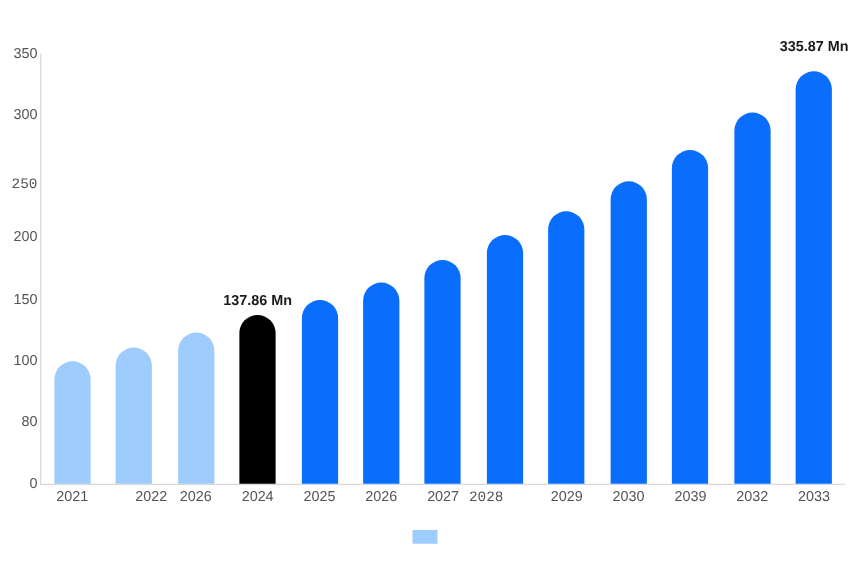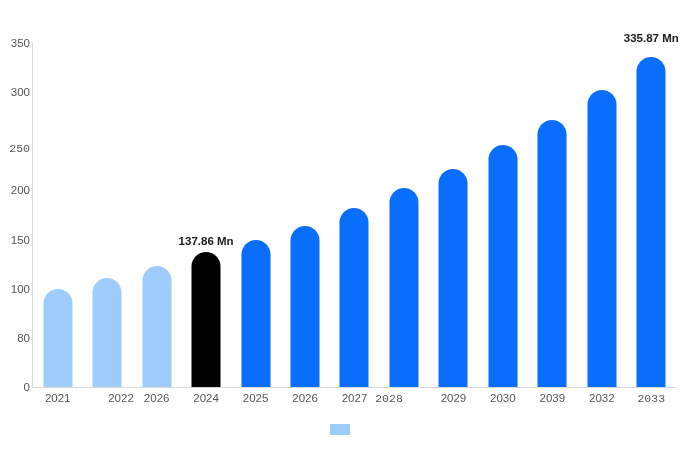--- a/index.html
+++ b/index.html
@@ -202,15 +202,15 @@
     <div class="x-tick-label" style="left: 206.115px;">2024</div>
     <div class="value-annotation" style="left: 206.115px; top: 246.503px;">137.86 Mn</div>
     <div class="x-tick-label" style="left: 255.577px;">2025</div>
     <div class="x-tick-label" style="left: 305.038px;">2026</div>
     <div class="x-tick-label" style="left: 354.5px;">2027</div>
     <div class="x-tick-label" style="left: 389px; font-family: Liberation Mono, monospace;">2028</div>
     <div class="x-tick-label" style="left: 453.423px;">2029</div>
     <div class="x-tick-label" style="left: 502.885px;">2030</div>
     <div class="x-tick-label" style="left: 552.346px;">2039</div>
     <div class="x-tick-label" style="left: 601.808px;">2032</div>
-    <div class="x-tick-label" style="left: 651.269px; font-family: Liberation Mono, monospace;">2033</div>
+    <div class="x-tick-label" style="left: 651.269px;">2033</div>
     <div class="value-annotation" style="left: 651.269px; top: 44px;">335.87 Mn</div>
   </div>
 
 </body></html>

